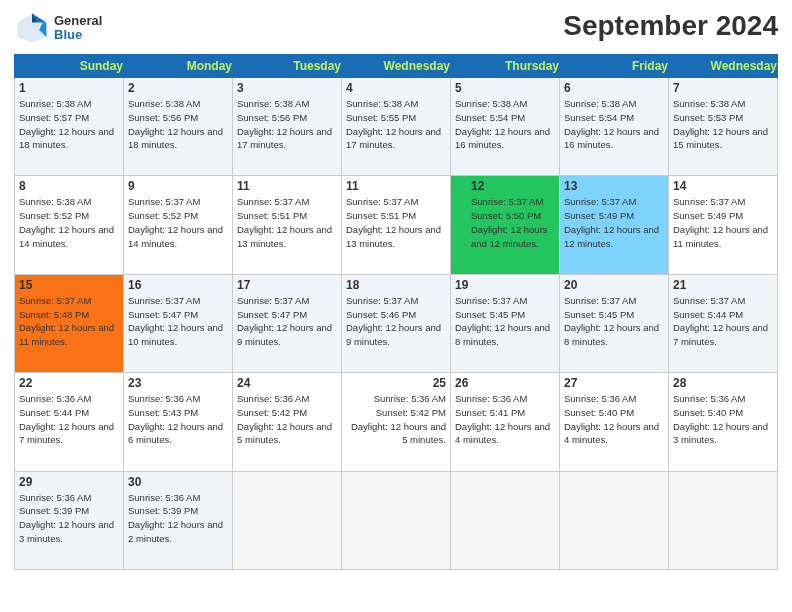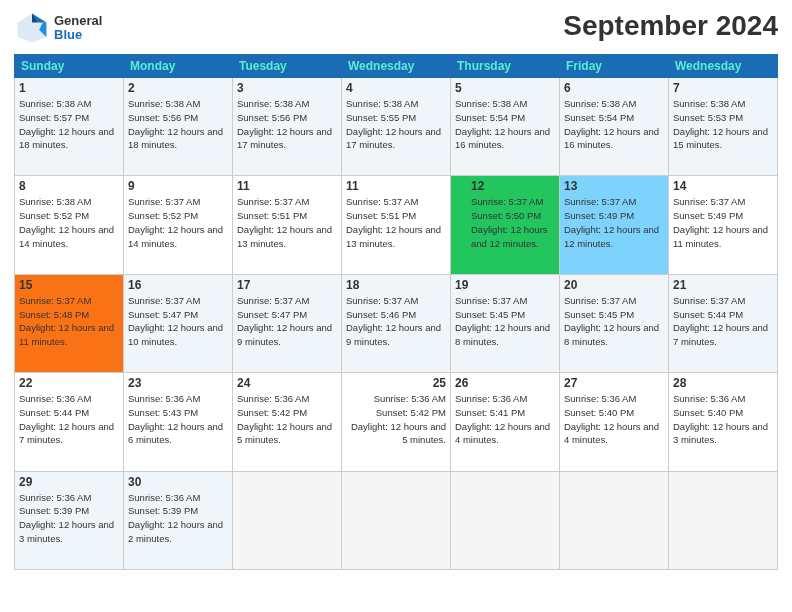--- a/index.html
+++ b/index.html
@@ -55,23 +55,23 @@
     }
     .calendar {
       flex: 1;
       border: 1px solid #ccc;
       border-collapse: collapse;
       width: 100%;
       table-layout: fixed;
     }
     .calendar th {
       background: #1a6db5;
-      color: #5eead4;
-      text-align: left;
-      padding: 4px 6px;
+      color: #bef264;
+      text-align: right;
+      padding: 4px 0;
       font-size: 12px;
       font-weight: bold;
       border: 1px solid #1a6db5;
     }
     .calendar td {
       border: 1px solid #ccc;
       vertical-align: top;
       padding: 3px 4px;
       height: 80px;
       background: #fff;

